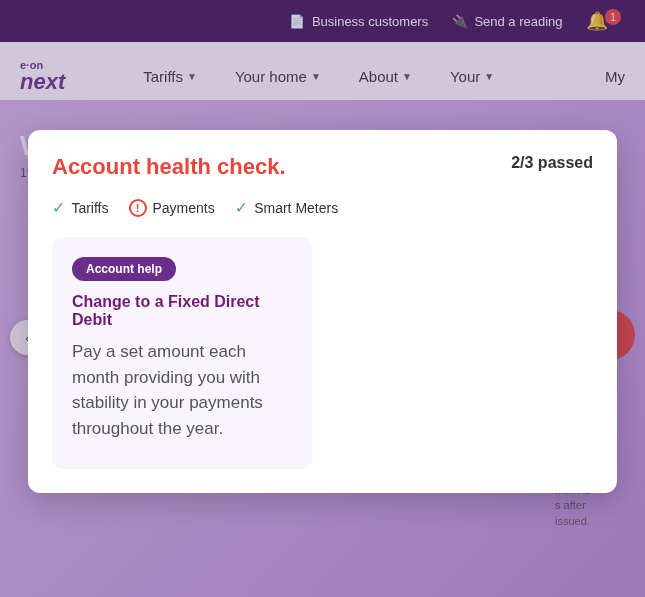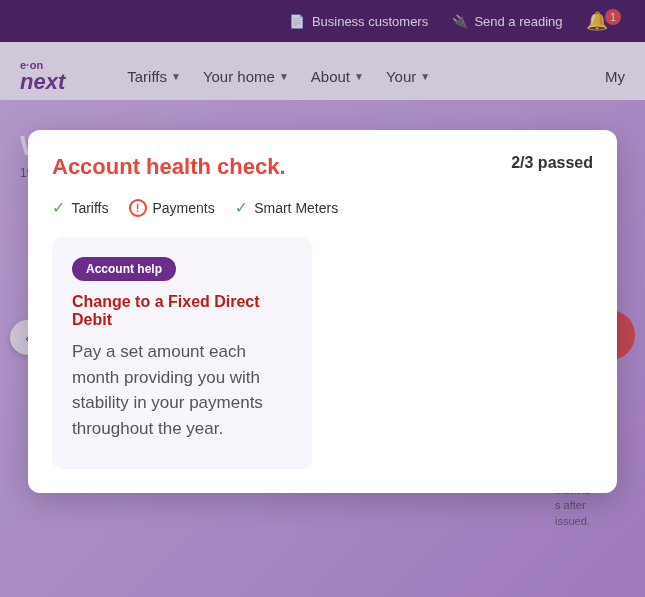--- a/index.html
+++ b/index.html
@@ -50,21 +50,21 @@
       align-items: center;
     }
 
     
     .nav-bar {
       background: white;
       height: 68px;
       display: flex;
       align-items: center;
       padding: 0 20px;
-      gap: 22px;
+      gap: 38px;
       box-shadow: 0 1px 3px rgba(0,0,0,0.1);
     }
     .logo {
       margin-right: 40px;
     }
     .logo-eon {
       font-size: 11px;
       color: #6b2d8b;
       font-weight: bold;
       line-height: 1;
@@ -245,21 +245,21 @@
       padding: 5px 14px;
       font-size: 12px;
       font-weight: bold;
       display: inline-block;
       margin-bottom: 12px;
     }
 
     .card-title {
       font-size: 16px;
       font-weight: bold;
-      color: #b91c1c;
+      color: #701a75;
       margin-bottom: 10px;
     }
 
     .card-desc {
       font-size: 17px;
       color: #555;
       line-height: 1.5;
       margin-bottom: 8px;
     }
 

